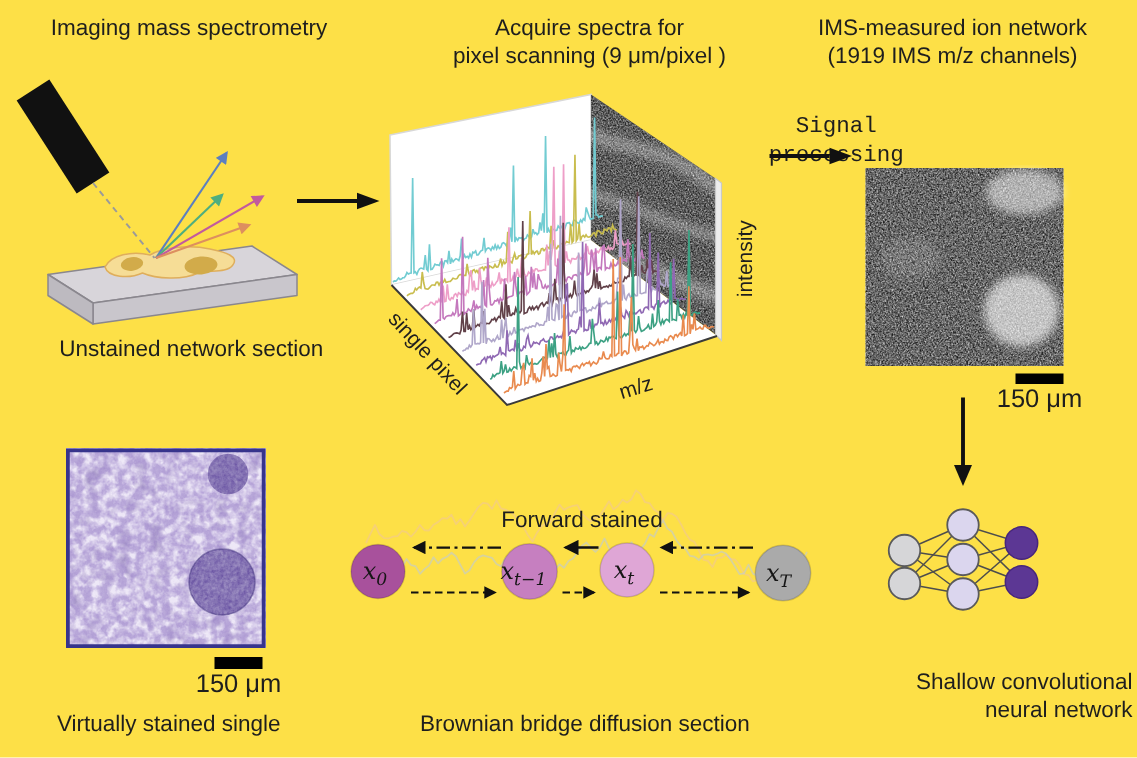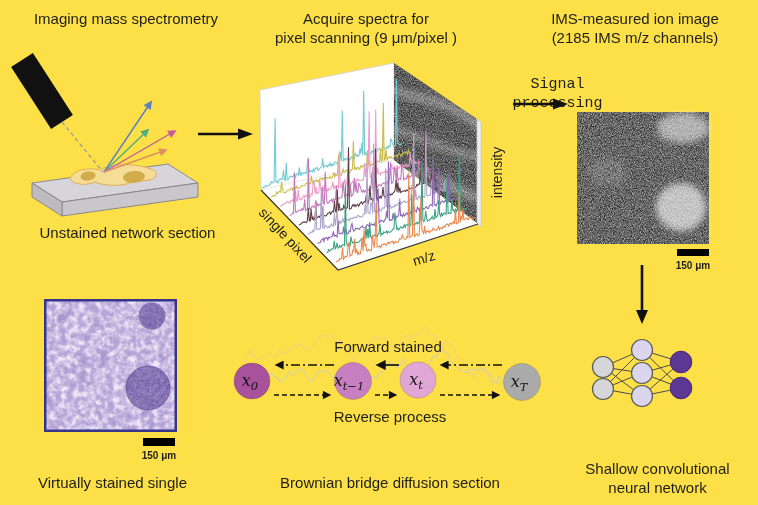--- a/index.html
+++ b/index.html
@@ -1,20 +1,20 @@
 <!DOCTYPE html>
 <html><head>
 <meta charset="utf-8">
 <style>
   html,body{margin:0;padding:0;background:#ffffff;}
   .fig{position:relative;width:758px;height:505px;background:#fde047;overflow:hidden;
        font-family:"Liberation Sans",sans-serif;color:#1c1c1c;}
   .abs{position:absolute;}
   .txt{position:absolute;text-align:center;font-size:15px;line-height:19px;color:#1e1e1e;}
-  .small{font-size:10px;line-height:15px;font-weight:bold;}
+  .small{font-size:17px;line-height:15px;}
   .rot{transform-origin:center center;}
   .sbar{position:absolute;background:#000;}
   svg{display:block;overflow:visible;}
   .mathlabel{font-family:"DejaVu Serif",serif;font-style:italic;}
 </style>
 </head>
 <body>
 
 <div class="fig">
 
@@ -89,21 +89,21 @@
     </g>
   </svg>
 
   <div class="txt" style="left:20px;top:223px;width:215px;">Unstained network section</div>
 
   <svg class="abs" style="left:197px;top:126px;" width="58" height="16" viewBox="0 0 58 16">
     <line x1="1" y1="8" x2="41" y2="8" stroke="#111" stroke-width="2.6"></line>
     <polygon points="41,2.5 56,8 41,13.5" fill="#111"></polygon>
   </svg>
 
-  <div class="txt" style="left:241px;top:9px;width:250px;">
+  <div class="txt" style="left:268px;top:9px;width:250px;">
     <div>Acquire spectra for</div>
     <div>pixel scanning (9 μm/pixel )</div>
   </div>
 
   <svg class="abs" style="left:240px;top:58px;" width="262" height="235" viewBox="0 0 262 235">
     <defs>
       <clipPath id="clipPanel">
           <polygon points="154,5 237,61 237,165 154,102"></polygon>
         </clipPath>
     </defs>
@@ -137,22 +137,22 @@
         <path d="M86.8,194.8L87.7,194.3L88.6,191.8L89.5,193.1L90.5,191.9L91.4,191.1L92.3,191.1L93.3,190.5L94.2,182.7L95.2,190.8L96.1,189.3L97.0,184.9L98.0,190.1L98.9,189.9L99.8,187.6L100.8,189.3L101.7,187.9L102.6,186.6L103.5,186.9L104.5,187.7L105.4,126.7L106.3,183.3L107.3,187.5L108.2,186.4L109.2,185.6L110.1,187.3L111.0,178.7L112.0,183.8L112.9,185.1L113.8,183.8L114.8,184.6L115.7,184.8L116.6,184.3L117.5,184.7L118.5,184.5L119.4,183.3L120.3,182.3L121.3,181.2L122.2,180.3L123.2,180.2L124.1,182.5L125.0,180.5L126.0,168.6L126.9,180.4L127.8,170.9L128.8,180.1L129.7,164.1L130.6,178.1L131.6,180.2L132.5,177.5L133.4,177.5L134.3,177.6L135.3,176.6L136.2,178.4L137.2,178.8L138.1,176.4L139.0,175.5L139.9,166.0L140.9,177.3L141.8,175.5L142.8,176.3L143.7,173.9L144.6,174.5L145.6,174.7L146.5,173.2L147.4,175.1L148.3,173.4L149.3,174.3L150.2,174.2L151.2,173.4L152.1,172.3L153.0,170.9L153.9,170.8L154.9,154.5L155.8,163.0L156.8,171.2L157.7,170.0L158.6,171.9L159.6,170.7L160.5,168.9L161.4,169.2L162.4,170.0L163.3,169.3L164.2,167.0L165.2,169.2L166.1,166.8L167.0,167.2L167.9,166.3L168.9,166.2L169.8,167.3L170.8,167.7L171.7,136.4L172.6,165.6L173.6,167.0L174.5,167.1L175.4,165.8L176.4,164.4L177.3,165.9L178.2,164.6L179.2,165.2L180.1,149.3L181.0,162.9L181.9,104.6L182.9,162.1L183.8,163.6L184.8,161.9L185.7,152.8L186.6,160.2L187.6,162.9L188.5,162.5L189.4,162.0L190.3,161.0L191.3,160.3L192.2,158.5L193.2,161.2L194.1,161.0L195.0,151.1L195.9,159.7L196.9,158.7L197.8,156.7L198.8,142.0L199.7,156.1L200.6,158.4L201.6,155.3L202.5,157.6L203.4,155.7L204.3,154.9L205.3,155.4L206.2,156.3L207.1,116.8L208.1,155.3L209.0,154.9L209.9,155.3L210.9,155.6L211.8,141.6L212.8,152.1L213.7,151.7L214.6,154.1L215.6,151.4L216.5,153.7L217.4,150.5L218.3,152.6L219.3,95.4L220.2,151.8L221.2,152.2L222.1,150.8L223.0,150.4L223.9,150.1L224.9,151.1L225.8,150.6L226.8,150.8" fill="none" stroke="#3ca183" stroke-width="1.1"></path>
         <path d="M96.0,204.0L96.9,203.3L97.9,202.7L98.8,202.7L99.7,200.5L100.7,201.0L101.6,200.0L102.5,189.3L103.5,201.2L104.4,199.6L105.3,198.2L106.3,198.9L107.2,198.4L108.1,188.1L109.1,183.9L110.0,198.2L110.9,197.2L111.9,197.2L112.8,192.3L113.7,193.0L114.7,180.9L115.6,195.5L116.5,190.8L117.5,196.2L118.4,194.3L119.3,196.3L120.3,195.8L121.2,190.8L122.1,179.6L123.1,193.0L124.0,171.3L124.9,187.6L125.9,186.4L126.8,193.0L127.7,192.7L128.7,191.4L129.6,192.3L130.5,192.9L131.5,192.2L132.4,177.1L133.3,184.4L134.3,189.7L135.2,179.3L136.1,144.8L137.1,188.9L138.0,188.5L138.9,188.8L139.9,187.9L140.8,189.6L141.7,186.8L142.7,186.1L143.6,186.5L144.5,185.8L145.5,186.7L146.4,187.6L147.3,185.4L148.3,184.2L149.2,185.7L150.1,184.5L151.1,183.8L152.0,184.3L152.9,183.1L153.9,185.8L154.8,184.4L155.7,183.3L156.7,184.2L157.6,184.6L158.5,183.5L159.5,180.6L160.4,181.2L161.3,181.0L162.3,176.3L163.2,180.0L164.1,181.1L165.1,181.2L166.0,181.0L166.9,178.5L167.9,179.6L168.8,114.6L169.7,179.2L170.7,179.0L171.6,177.8L172.5,177.4L173.5,113.4L174.4,179.3L175.3,177.5L176.3,175.9L177.2,176.1L178.1,178.0L179.1,177.2L180.0,164.1L180.9,140.1L181.9,171.8L182.8,174.1L183.7,175.6L184.7,167.7L185.6,175.8L186.5,173.3L187.5,173.5L188.4,172.7L189.3,174.7L190.3,173.5L191.2,172.4L192.1,172.7L193.1,170.2L194.0,171.0L194.9,171.6L195.9,172.5L196.8,171.8L197.7,170.5L198.7,168.5L199.6,171.4L200.5,170.0L201.5,169.8L202.4,170.5L203.3,168.1L204.3,168.9L205.2,169.0L206.1,166.7L207.1,165.9L208.0,166.5L208.9,168.1L209.9,165.4L210.8,165.0L211.7,166.4L212.7,164.8L213.6,163.8L214.5,165.9L215.5,151.8L216.4,165.8L217.3,165.3L218.3,164.4L219.2,132.9L220.1,164.5L221.1,158.3L222.0,161.6L222.9,150.9L223.9,161.8L224.8,161.4L225.7,160.9L226.7,160.0L227.6,161.2L228.5,161.4L229.5,158.9L230.4,158.9L231.3,160.4L232.3,160.6L233.2,160.7L234.1,159.7L235.1,159.8L236.0,160.0" fill="none" stroke="#e98a4e" stroke-width="1.1"></path>
       </g>
   </svg>
 
   <div class="txt rot" style="left:243px;top:226px;width:84px;font-size:14px;transform:rotate(47deg);">single pixel</div>
   <div class="txt rot" style="left:404px;top:249px;width:40px;font-size:14px;transform:rotate(-17deg);">m/z</div>
   <div class="txt rot" style="left:462px;top:163px;width:70px;font-size:14px;transform:rotate(-90deg);">intensity</div>
 
   <div class="txt" style="left:512px;top:9px;width:246px;">
-    <div>IMS-measured ion image</div>
-    <div>(2185 IMS m/z channels)</div>
+    <div>IMS-measured ion network</div>
+    <div>(1919 IMS m/z channels)</div>
   </div>
 
   <div class="txt" style="left:490px;top:75px;width:135px;font-family:Liberation Mono, monospace;">Signal processing</div>
   <svg class="abs" style="left:512px;top:96px;" width="58" height="16" viewBox="0 0 58 16">
     <line x1="1" y1="8" x2="41" y2="8" stroke="#111" stroke-width="2.6"></line>
     <polygon points="41,2.5 56,8 41,13.5" fill="#111"></polygon>
   </svg>
 
   <svg class="abs" style="left:577px;top:112px;" width="132" height="132" viewBox="0 0 132 132">
     <rect x="0" y="0" width="132" height="132" fill="#1c1c1c"></rect>
@@ -190,21 +190,21 @@
       <circle cx="18" cy="56" r="10.5" fill="#d6d6d8"></circle>
       <circle cx="57" cy="17" r="10.5" fill="#dbd6ee"></circle>
       <circle cx="57" cy="40" r="10.5" fill="#dbd6ee"></circle>
       <circle cx="57" cy="63" r="10.5" fill="#dbd6ee"></circle>
     </g>
     <g stroke="#47267c" stroke-width="1">
       <circle cx="96" cy="29" r="10.8" fill="#5c3794"></circle>
       <circle cx="96" cy="55" r="10.8" fill="#5c3794"></circle>
     </g>
   </svg>
-  <div class="txt" style="left:560px;top:459px;width:195px;">
+  <div class="txt" style="left:560px;top:445px;width:195px;text-align:right;">
     <div>Shallow convolutional</div>
     <div>neural network</div>
   </div>
 
   <svg class="abs" style="left:230px;top:300px;" width="320" height="140" viewBox="0 0 320 140">
     <g id="btraces">
         <path d="M14,62L17,55.7L20,50.0L23,56.2L26,58.7L29,59.0L32,57.8L35,57.4L38,54.0L41,54.7L44,57.7L47,54.5L50,50.0L53,53.5L56,53.7L59,49.8L62,48.1L65,45.4L68,45.8L71,43.2L74,49.4L77,46.1L80,51.0L83,47.0L86,42.4L89,37.9L92,35.2L95,35.8L98,39.2L101,33.6L104,39.0L107,39.7L110,41.3L113,43.6L116,49.7L119,51.3L122,56.8L125,61.0L128,55.1L131,50.8L134,49.0L137,48.0L140,41.8L143,36.4L146,39.9L149,38.2L152,37.2L155,36.8L158,42.6L161,45.3L164,47.7L167,45.5L170,43.7L173,39.0L176,34.2L179,39.6L182,37.3L185,33.2L188,35.0L191,32.8L194,26.9L197,29.3L200,34.8L203,35.4L206,39.6L209,41.7L212,47.1L215,42.1L218,42.5L221,44.5L224,49.5L227,55.5L230,59.9L233,61.2L236,67.2L239,73.3L242,73.9L245,78.0L248,71.6L251,71.8L254,69.6L257,72.5L260,73.1L263,76.5L266,82.7L269,83.4L272,87.6L275,86.7L278,88.6L281,91.7L284,92.3L287,89.9L290,86.5L293,80.1L296,73.9L299,79.7L302,84.0L305,85.7L308,79.4" fill="none" stroke="#f0c49b" stroke-width="1.2" opacity="0.55" stroke-linejoin="round"></path>
         <path d="M14,78L17,77.0L20,75.3L23,78.5L26,82.8L29,83.0L32,80.2L35,79.0L38,78.1L41,72.7L44,76.7L47,77.4L50,82.5L53,79.4L56,77.1L59,71.5L62,75.5L65,72.6L68,71.2L71,68.5L74,71.0L77,76.8L80,82.3L83,80.2L86,74.9L89,71.6L92,70.3L95,71.1L98,71.9L101,76.0L104,77.5L107,72.2L110,75.4L113,72.1L116,78.1L119,71.6L122,73.6L125,75.6L128,74.7L131,71.3L134,70.0L137,75.5L140,80.0L143,76.2L146,78.5L149,74.0L152,72.3L155,68.2L158,63.9L161,61.7L164,65.2L167,67.9L170,64.8L173,59.0L176,65.5L179,69.9L182,66.3L185,66.6L188,64.9L191,61.5L194,65.8L197,66.1L200,62.4L203,56.1L206,57.8L209,51.6L212,46.8L215,52.4L218,54.5L221,60.3L224,64.2L227,65.9L230,70.6L233,71.1L236,73.3L239,69.9L242,69.6L245,70.2L248,69.3L251,67.7L254,69.0L257,72.8L260,77.7L263,82.7L266,82.2L269,76.4L272,82.4L275,84.0L278,87.2L281,91.7L284,90.7L287,85.1L290,81.3L293,81.9L296,78.4L299,76.5L302,76.3L305,73.4L308,67.9" fill="none" stroke="#b9c8e2" stroke-width="1.2" opacity="0.55" stroke-linejoin="round"></path>
       </g>
 
@@ -227,21 +227,20 @@
       <circle cx="292" cy="82" r="18.5" fill="#aaaaaa"></circle>
     </g>
     <g class="mathlabel" font-size="16" fill="#161616" text-anchor="middle">
       <text x="20" y="86"><tspan>x</tspan><tspan dy="4" font-size="11.5">0</tspan></text>
       <text x="119" y="86"><tspan>x</tspan><tspan dy="4" font-size="11.5">t−1</tspan></text>
       <text x="186" y="85"><tspan>x</tspan><tspan dy="4" font-size="11.5">t</tspan></text>
       <text x="289" y="87"><tspan>x</tspan><tspan dy="4" font-size="11.5">T</tspan></text>
     </g>
   </svg>
   <div class="txt" style="left:298px;top:337px;width:180px;">Forward stained</div>
-  <div class="txt" style="left:300px;top:407px;width:180px;">Reverse process</div>
   <div class="txt" style="left:250px;top:473px;width:280px;">Brownian bridge diffusion section</div>
 
   <svg class="abs" style="left:44px;top:299px;" width="133" height="133" viewBox="0 0 133 133">
     <rect x="0" y="0" width="133" height="133" fill="#a392c6"></rect>
     <rect x="0" y="0" width="133" height="133" filter="url(#fPurpleLight)"></rect>
     <rect x="0" y="0" width="133" height="133" filter="url(#fPurpleDark)" opacity="0.78"></rect>
     <g>
       <circle cx="108" cy="17" r="13.5" fill="#563f94" opacity="0.75"></circle>
       <circle cx="108" cy="17" r="13.5" filter="url(#fSpeckSoft)" opacity="0.3"></circle>
       <circle cx="104" cy="89" r="22" fill="#563f94" opacity="0.75"></circle>

